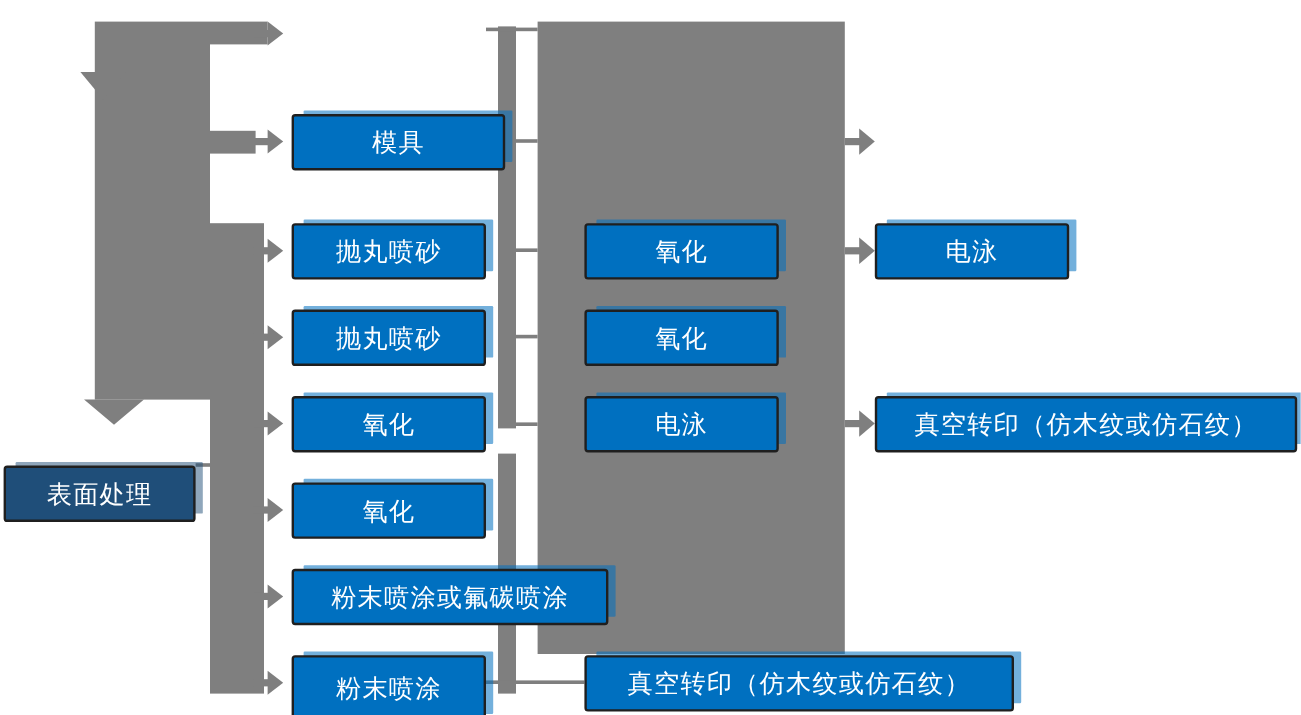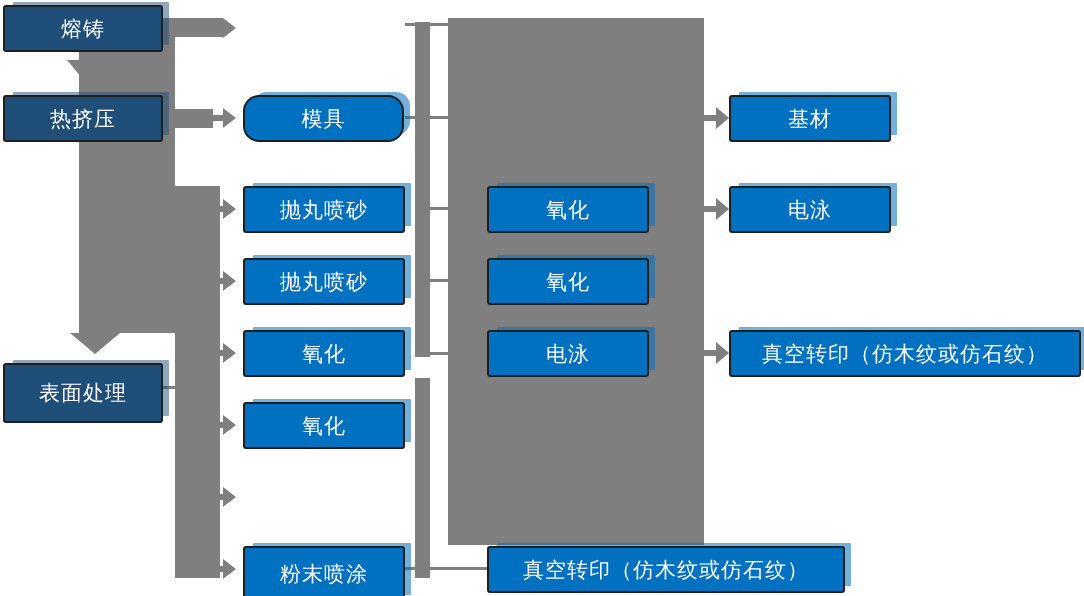--- a/index.html
+++ b/index.html
@@ -75,33 +75,31 @@
   <div class="gray" style="left:430px;top:352px;width:18px;height:3px;"></div>
   <div class="gray" style="left:405px;top:567px;width:82px;height:3px;"></div>
 
   <div class="gray" style="left:704px;top:115px;width:13px;height:6px;"></div>
   <div class="tri tri-r-big" style="left:716px;top:107px;"></div>
   <div class="gray" style="left:704px;top:206px;width:13px;height:6px;"></div>
   <div class="tri tri-r-big" style="left:716px;top:198px;"></div>
   <div class="gray" style="left:704px;top:350px;width:13px;height:6px;"></div>
   <div class="tri tri-r-big" style="left:716px;top:342px;"></div>
 
-  <div class="node dark" style="left:3px;top:5px;width:160px;height:47px;">熔铸</div>
-  <div class="node dark" style="left:3px;top:95px;width:160px;height:47px;">热挤压</div>
-  <div class="node dark" style="left:3px;top:363px;width:160px;height:60px;">表面处理</div>
+  <div class="node dark" style="left:3px;top:388px;width:160px;height:47px;">表面处理</div>
 
-  <div class="node" style="left:243px;top:95px;width:161px;height:47px;border-radius:16px;">模具</div>
+  <div class="node" style="left:243px;top:95px;width:178px;height:47px;">模具</div>
   <div class="node" style="left:243px;top:186px;width:162px;height:47px;">抛丸喷砂</div>
   <div class="node" style="left:243px;top:258px;width:162px;height:47px;">抛丸喷砂</div>
   <div class="node" style="left:243px;top:330px;width:162px;height:47px;">氧化</div>
   <div class="node" style="left:243px;top:402px;width:162px;height:47px;">氧化</div>
+  <div class="node" style="left:243px;top:474px;width:264px;height:47px;">粉末喷涂或氟碳喷涂</div>
   <div class="node" style="left:243px;top:546px;width:162px;height:56px;">粉末喷涂</div>
 
   <div class="node" style="left:487px;top:186px;width:162px;height:47px;">氧化</div>
   <div class="node" style="left:487px;top:258px;width:162px;height:47px;">氧化</div>
   <div class="node" style="left:487px;top:330px;width:162px;height:47px;">电泳</div>
   <div class="node" style="left:487px;top:546px;width:358px;height:47px;">真空转印（仿木纹或仿石纹）</div>
 
-  <div class="node" style="left:729px;top:95px;width:162px;height:47px;">基材</div>
   <div class="node" style="left:729px;top:186px;width:162px;height:47px;">电泳</div>
   <div class="node" style="left:729px;top:330px;width:352px;height:47px;">真空转印（仿木纹或仿石纹）</div>
 
 </div>
 
 </body></html>

